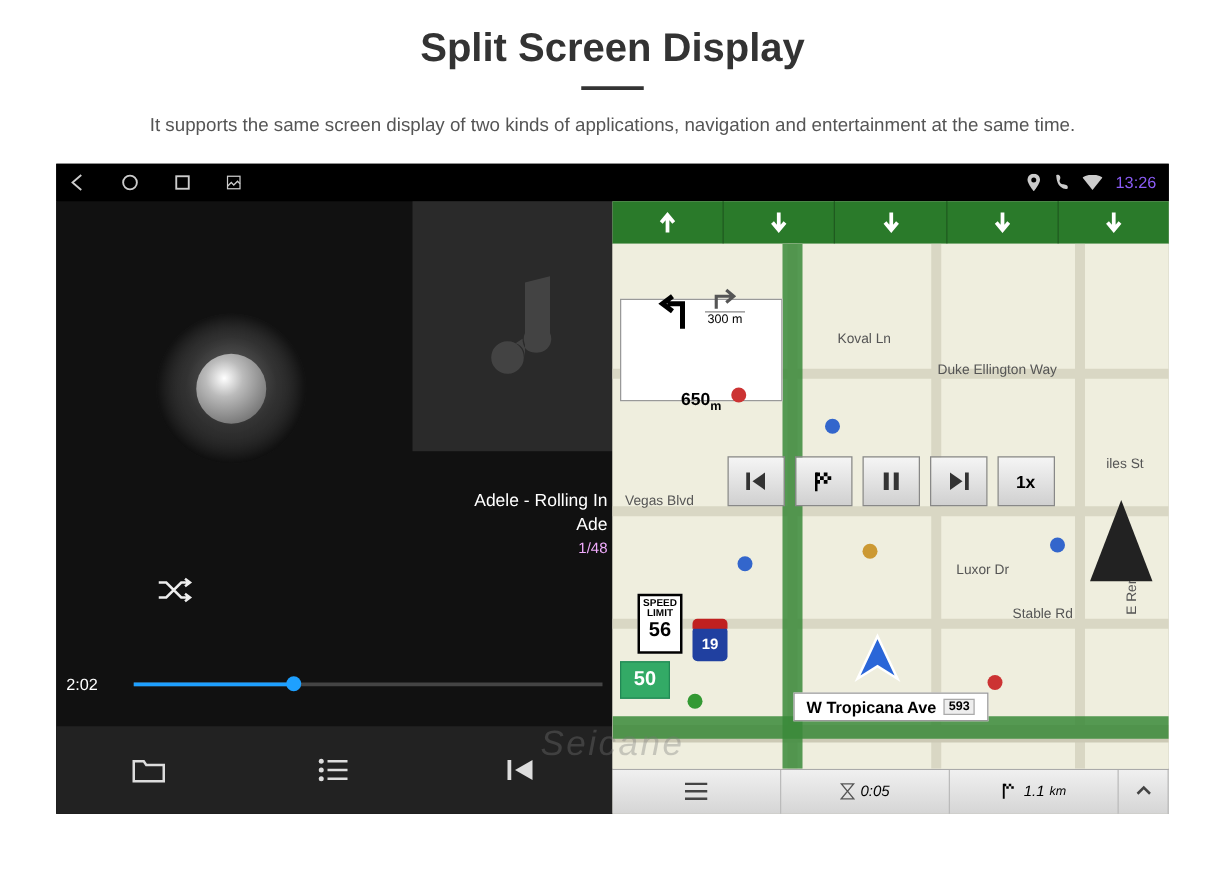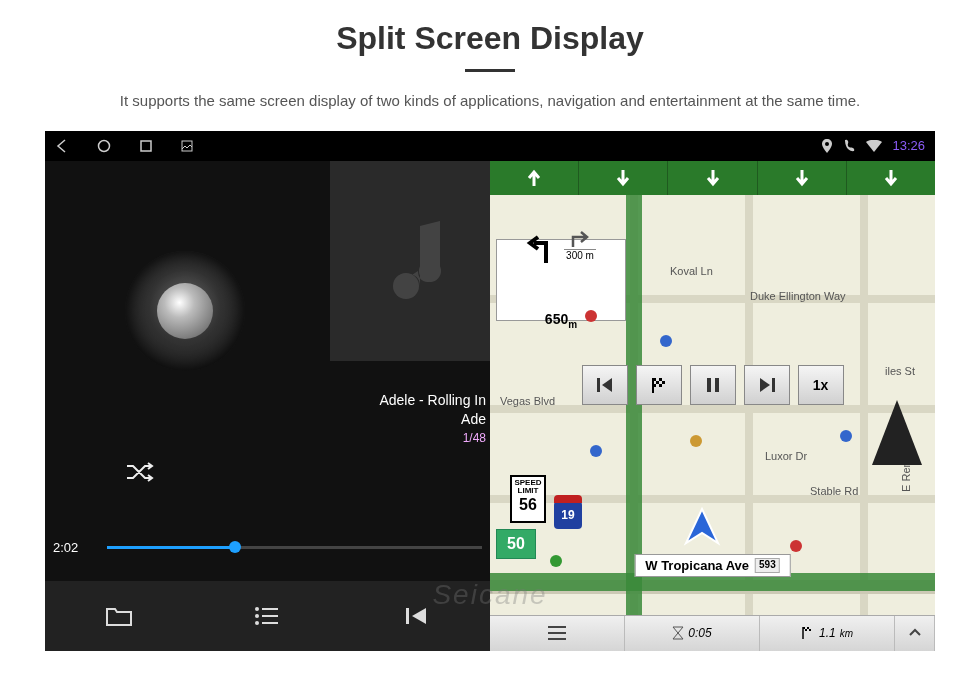--- a/index.html
+++ b/index.html
@@ -43,21 +43,21 @@
   .turnbox .dist { font-size: 14px; font-weight: bold; margin-top: 44px; }
   .nextlabel { position: absolute; left: 85px; top: 8px; right: 10px; height: 30px; background: #f7f5f0; border: 1px solid #bbb; display: flex; align-items: center; padding: 0 10px; font-size: 14px; font-weight: bold; }
   .mapcontrols { position: absolute; left: 50%; top: 170px; transform: translateX(-50%); display: flex; gap: 8px; }
   .mapbtn { width: 46px; height: 40px; background: linear-gradient(#f5f5f5,#d0d0d0); border: 1px solid #888; display: flex; align-items: center; justify-content: center; font-weight: bold; font-size: 14px; }
   .speedlimit { position: absolute; left: 20px; top: 280px; width: 36px; height: 48px; background: #fff; border: 2px solid #000; text-align: center; font-size: 8px; font-weight: bold; line-height: 1.1; padding-top: 2px; }
   .speedlimit .num { font-size: 16px; }
   .speedcur { position: absolute; left: 6px; top: 334px; width: 40px; height: 30px; background: #3a6; color: #fff; display: flex; align-items: center; justify-content: center; font-weight: bold; font-size: 16px; border: 1px solid #285; }
   .shield { position: absolute; left: 64px; top: 306px; width: 28px; height: 28px; background: #2040a0; border-radius: 4px; color: #fff; display: flex; align-items: center; justify-content: center; font-size: 12px; font-weight: bold; }
   .shield::before { content: ''; position: absolute; top: -6px; left: 0; right: 0; height: 8px; background: #c02020; border-radius: 4px 4px 0 0; }
   .arrow-cursor { position: absolute; left: 190px; top: 310px; }
-  .streetbox { position: absolute; left: 50%; bottom: 38px; transform: translateX(-50%); background: #fff; border: 1px solid #999; padding: 3px 10px; font-size: 13px; font-weight: bold; display: flex; gap: 6px; }
+  .streetbox { position: absolute; left: 50%; bottom: 38px; transform: translateX(-50%); background: #fff; border: 1px solid #999; padding: 3px 10px; font-size: 13px; font-weight: bold; display: flex; align-items: center; gap: 6px; }
   .streetbox .addr { background: #eee; border: 1px solid #aaa; font-size: 10px; padding: 0 3px; }
   .mapfooter { height: 36px; background: linear-gradient(#f0f0f0,#d5d5d5); border-top: 1px solid #aaa; display: flex; align-items: center; font-size: 12px; }
   .mapfooter .fitem { flex: 1; display: flex; align-items: center; justify-content: center; gap: 4px; border-right: 1px solid #bbb; height: 100%; font-style: italic; }
   .poi { position: absolute; width: 12px; height: 12px; border-radius: 50%; }
   .watermark { position: absolute; left: 50%; bottom: 40px; transform: translateX(-50%); font-size: 28px; font-style: italic; color: rgba(120,120,120,0.35); letter-spacing: 2px; pointer-events: none; }
 </style>
 </head>
 <body>
 
 <div class="page">

